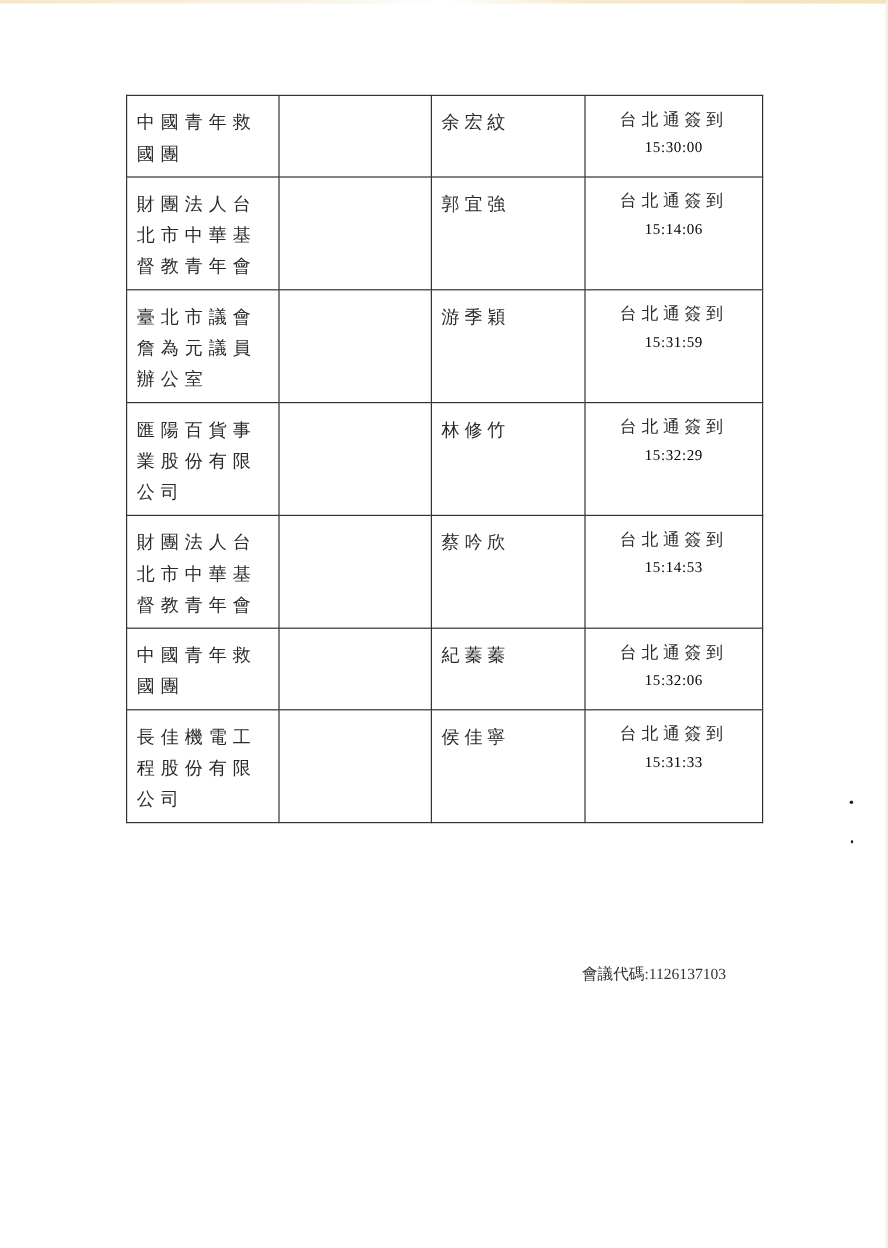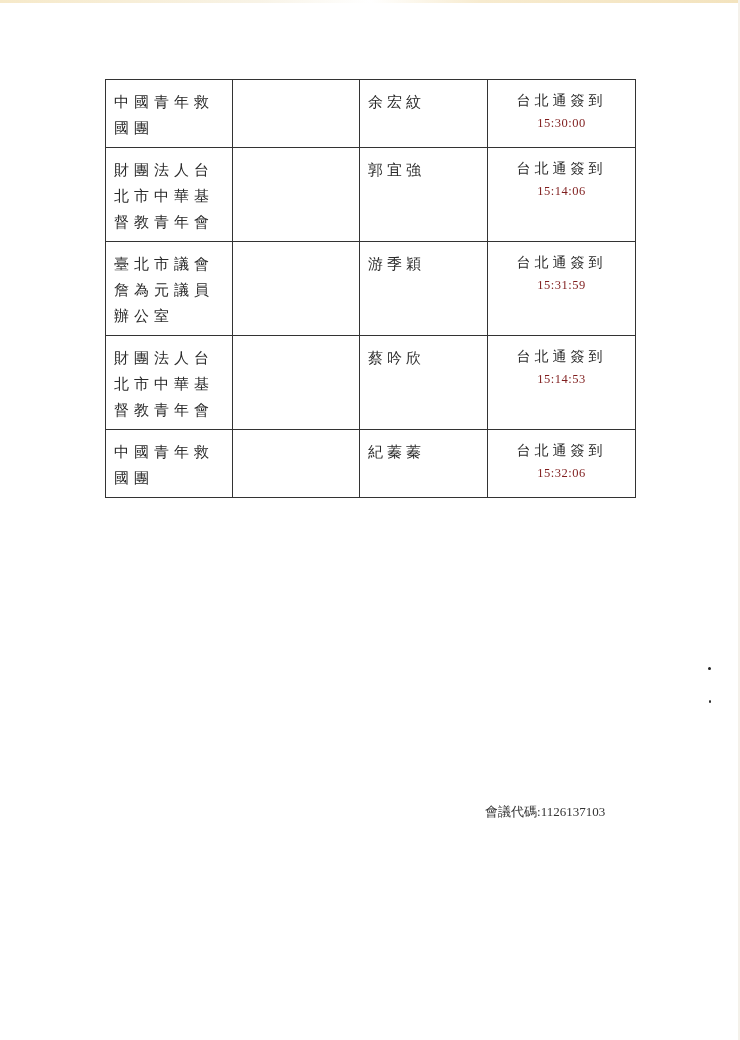--- a/index.html
+++ b/index.html
@@ -69,21 +69,21 @@
     .status .method {
       display: block;
       font-size: 14px;
       letter-spacing: 4px;
       line-height: 22px;
     }
     .status .time {
       display: block;
       font-family: "Liberation Serif", "DejaVu Serif", serif;
       font-size: 12.5px;
-      color: #7f1d1d;
+      color: #000000;
       letter-spacing: 0.5px;
       line-height: 20px;
       margin-top: 2px;
     }
     .footer-code {
       position: absolute;
       left: 485px;
       top: 803px;
       font-size: 13px;
       color: #333;
@@ -150,20 +150,37 @@
         <td>
           <div class="name">游季穎</div>
         </td>
         <td>
           <div class="status">
             <span class="method">台北通簽到</span>
             <span class="time">15:31:59</span>
           </div>
         </td>
       </tr>
+      <tr style="height: 90px;">
+        <td>
+          <div class="org">匯陽百貨事業股份有限公司</div>
+        </td>
+        <td>
+          <div></div>
+        </td>
+        <td>
+          <div class="name">林修竹</div>
+        </td>
+        <td>
+          <div class="status">
+            <span class="method">台北通簽到</span>
+            <span class="time">15:32:29</span>
+          </div>
+        </td>
+      </tr>
       <tr style="height: 91px;">
         <td>
           <div class="org">財團法人台北市中華基督教青年會</div>
         </td>
         <td>
           <div></div>
         </td>
         <td>
           <div class="name">蔡吟欣</div>
         </td>
@@ -181,19 +198,36 @@
         <td>
           <div></div>
         </td>
         <td>
           <div class="name">紀蓁蓁</div>
         </td>
         <td>
           <div class="status">
             <span class="method">台北通簽到</span>
             <span class="time">15:32:06</span>
+          </div>
+        </td>
+      </tr>
+      <tr style="height: 90px;">
+        <td>
+          <div class="org">長佳機電工程股份有限公司</div>
+        </td>
+        <td>
+          <div></div>
+        </td>
+        <td>
+          <div class="name">侯佳寧</div>
+        </td>
+        <td>
+          <div class="status">
+            <span class="method">台北通簽到</span>
+            <span class="time">15:31:33</span>
           </div>
         </td>
       </tr>
     </tbody>
 </table>
 
 <div class="footer-code"><span>會議代碼:</span><span>1126137103</span></div>
 
 </body></html>

